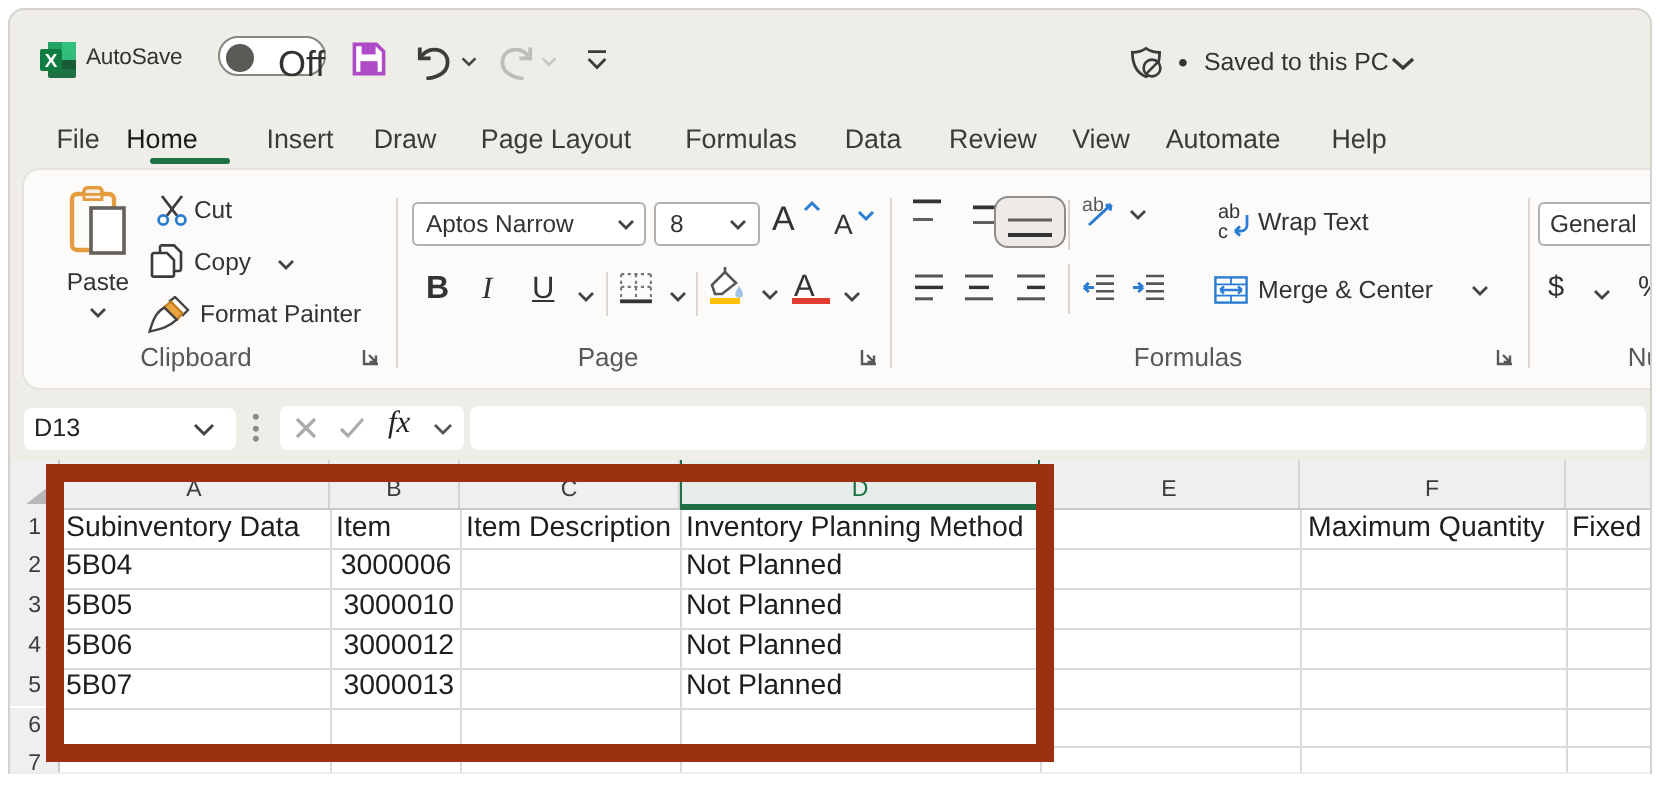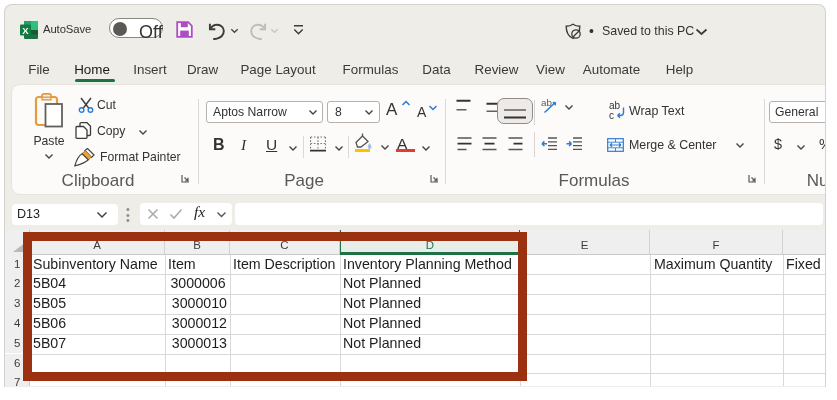--- a/index.html
+++ b/index.html
@@ -1,20 +1,20 @@
 <!DOCTYPE html>
 <html><head><meta charset="utf-8">
 <style>
 html,body{margin:0;padding:0;}
 body{width:837px;height:400px;background:#fff;font-family:"Liberation Sans",sans-serif;position:relative;overflow:hidden;}
 .win{position:absolute;left:4px;top:4px;width:820px;height:382px;background:#EFEDE8;border:1px solid #D5D2CD;border-bottom:none;border-radius:8px 8px 0 0;overflow:hidden;}
 .abs{position:absolute;}
 .t12{font-size:12.3px;color:#333;white-space:nowrap;}
 .tab{position:absolute;transform:translateX(-50%);font-size:13.4px;color:#3a3a3a;white-space:nowrap;top:57px;}
-.glabel{position:absolute;transform:translateX(-50%);font-size:17px;color:#5a5856;top:166px;white-space:nowrap;}
+.glabel{position:absolute;transform:translateX(-50%);font-size:13px;color:#5a5856;top:166px;white-space:nowrap;}
 .sep{position:absolute;top:94px;height:85px;width:1px;background:#DCD9D5;}
 .box{position:absolute;background:#fff;border:1px solid #B3B0AD;border-radius:3px;box-sizing:border-box;}
 .wht{position:absolute;background:#fff;border-radius:4px;}
 .chev{stroke:#444;stroke-width:1.4;fill:none;}
 .rtx{position:absolute;font-size:12.2px;color:#333;white-space:nowrap;}
 .colhead{position:absolute;top:0;height:24.5px;background:#EFEFEF;border-right:1px solid #D2D2D2;box-sizing:border-box;text-align:center;font-size:11.5px;color:#3c3c3c;line-height:31px;}
 .rowhead{position:absolute;left:0;width:25px;background:#EFEFEF;box-sizing:border-box;text-align:right;font-size:11.5px;color:#3c3c3c;padding-right:9.5px;height:19.8px;line-height:19.8px;}
 .cell{position:absolute;font-size:14.2px;color:#1e1e1e;white-space:nowrap;line-height:19.8px;height:19.8px;}
 .gl-h{position:absolute;left:25px;right:0;height:1px;background:#D9D9D9;}
 .gl-v{position:absolute;top:24.5px;bottom:0;width:1px;background:#D9D9D9;}
@@ -65,21 +65,21 @@
     <circle cx="11" cy="11" r="4.2" fill="#EFEDE8" stroke="#3b3b3b" stroke-width="1.3"></circle>
     <line x1="8.2" y1="13.8" x2="13.8" y2="8.2" stroke="#3b3b3b" stroke-width="1.3"></line>
   </svg>
   <div class="abs" style="left:584px;top:18px;font-size:14px;color:#333;">•</div>
   <div class="abs" style="left:597px;top:19px;font-size:12.4px;color:#333;white-space:nowrap;">Saved to this PC</div>
   <svg class="abs" style="left:690px;top:23px" width="13" height="8" viewBox="0 0 13 8">
       <path d="M1.5 1.5 L6.5 6 L11.5 1.5" style="stroke:#3b3b3b;stroke-width:1.7;fill:none"></path>
     </svg>
 
   <div class="tab" style="left:34px;">File</div>
-  <div class="tab" style="left:87px;color:#1a1a1a;">Home</div>
+  <div class="tab" style="left:76px;color:#1a1a1a;">Home</div>
   <div class="tab" style="left:145px;">Insert</div>
   <div class="tab" style="left:197.5px;">Draw</div>
   <div class="tab" style="left:273px;">Page Layout</div>
   <div class="tab" style="left:365.5px;">Formulas</div>
   <div class="tab" style="left:431.5px;">Data</div>
   <div class="tab" style="left:491.5px;">Review</div>
   <div class="tab" style="left:545.5px;">View</div>
   <div class="tab" style="left:606.5px;">Automate</div>
   <div class="tab" style="left:674.5px;">Help</div>
   <div class="abs" style="left:70px;top:74px;width:40px;height:2.6px;background:#1E7145;border-radius:2px;"></div>
@@ -315,21 +315,21 @@
     <div class="gl-h" style="top:103.7px;"></div>
     <div class="gl-h" style="top:123.5px;"></div>
     <div class="gl-h" style="top:143.3px;"></div>
     <div class="gl-v" style="left:160px;"></div>
     <div class="gl-v" style="left:225px;"></div>
     <div class="gl-v" style="left:335px;"></div>
     <div class="gl-v" style="left:515px;"></div>
     <div class="gl-v" style="left:645px;"></div>
     <div class="gl-v" style="left:778px;"></div>
 
-    <div class="cell" style="left:28px;top:24.5px;">Subinventory Name</div>
+    <div class="cell" style="left:28px;top:24.5px;">Subinventory Data</div>
     <div class="cell" style="left:163px;top:24.5px;">Item</div>
     <div class="cell" style="left:228px;top:24.5px;">Item Description</div>
     <div class="cell" style="left:338px;top:24.5px;">Inventory Planning Method</div>
     <div class="cell" style="left:649px;top:24.5px;">Maximum Quantity</div>
     <div class="cell" style="left:781px;top:24.5px;">Fixed Lot Multiple</div>
 
     <div class="cell" style="left:28px;top:44.3px;">5B04</div>
     <div class="cell" style="left:28px;top:64.1px;">5B05</div>
     <div class="cell" style="left:28px;top:83.9px;">5B06</div>
     <div class="cell" style="left:28px;top:103.7px;">5B07</div>

